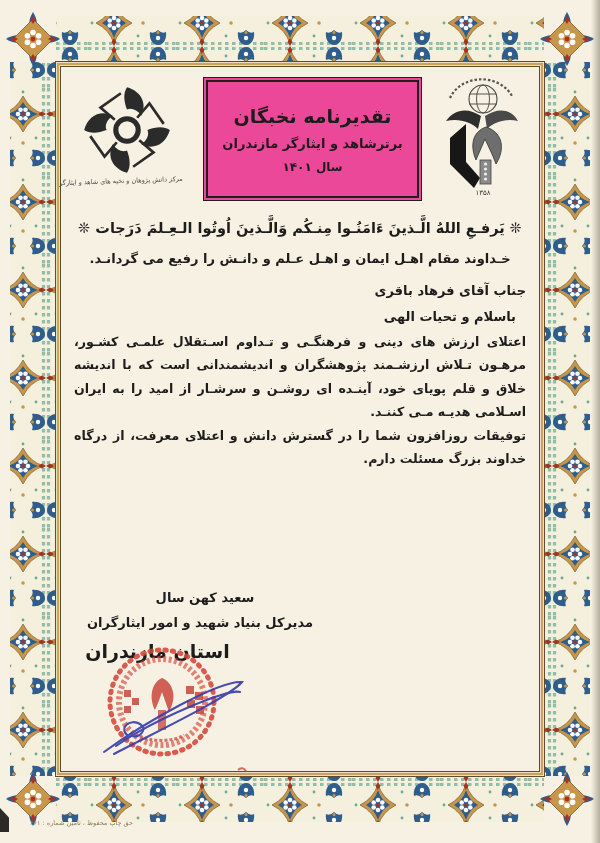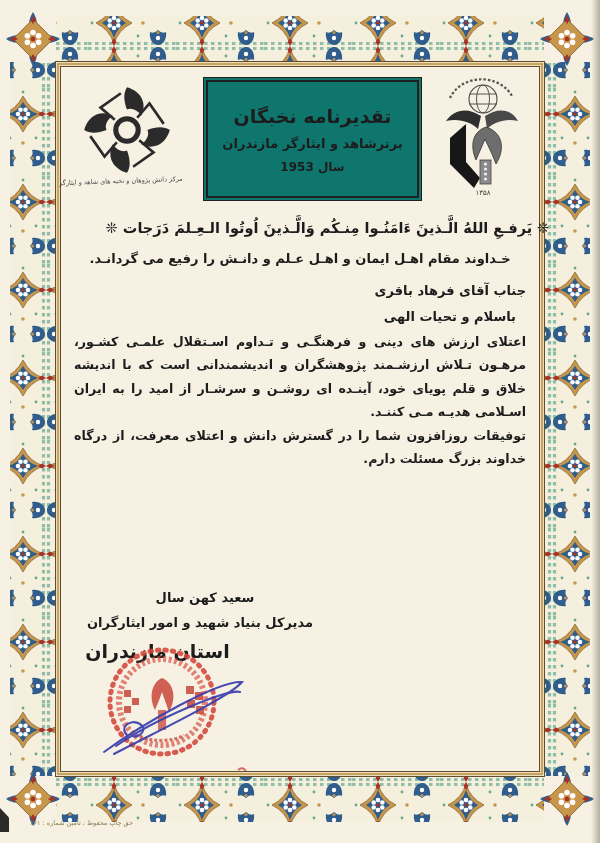--- a/index.html
+++ b/index.html
@@ -6,37 +6,37 @@
   body{
     width:600px;height:843px;position:relative;overflow:hidden;
     background:#f6f1e2;
     font-family:"DejaVu Sans",sans-serif;
     color:#1c1c1c;
   }
   .abs{position:absolute;}
   
   .title-box{
     left:203px;top:77px;width:213px;height:118px;
-    border:1.5px solid #1f1f1f;padding:2px;background:#0f766e;
+    border:1.5px solid #1f1f1f;padding:2px;background:#ec4899;
   }
   .title-box-inner{
     width:100%;height:100%;box-sizing:border-box;
     border:2.5px solid #1f1f1f;
     display:flex;flex-direction:column;align-items:center;justify-content:center;
     gap:9px;text-align:center;
   }
   .title-l1{font-size:19px;font-weight:bold;}
   .title-l2{font-size:13px;font-weight:bold;}
   .title-l3{font-size:12px;font-weight:bold;letter-spacing:1px;}
   .logo-caption{
     left:50px;top:177px;width:142px;text-align:center;
     font-size:6.5px;color:#4a4a4a;transform:rotate(-2deg);
   }
   
-  .verse{left:60px;top:220px;width:535px;text-align:center;font-size:14.5px;font-weight:bold;}
+  .verse{left:60px;top:220px;width:480px;text-align:center;font-size:14.5px;font-weight:bold;}
   .verse-tr{left:60px;top:251px;width:480px;text-align:center;font-size:13px;font-weight:bold;}
   
   .addressee{left:74px;top:283px;width:452px;font-size:13px;font-weight:bold;text-align:right;}
   .salutation{left:64px;top:309px;width:452px;font-size:13px;font-weight:bold;text-align:right;}
   .body-text{
     left:74px;top:330px;width:452px;
     font-size:12.6px;font-weight:bold;line-height:23.4px;
     text-align:justify;text-align-last:right;
   }
   .body-text p{margin:0;}
@@ -152,21 +152,21 @@
     <use href="#tri" transform="rotate(180)"></use>
     <use href="#tri" transform="rotate(270)"></use>
   </g>
 </svg>
 <div class="abs logo-caption">مرکز دانش پژوهان و نخبه های شاهد و ایثارگر</div>
 
 <div class="abs title-box">
   <div class="title-box-inner">
     <div class="title-l1">تقدیرنامه نخبگان</div>
     <div class="title-l2">برترشاهد و ایثارگر مازندران</div>
-    <div class="title-l3">سال 1953</div>
+    <div class="title-l3">سال ۱۴۰۱</div>
   </div>
 </div>
 
 <svg class="abs" style="left:438px;top:72px;" width="84" height="126" viewBox="0 0 84 126">
   <path d="M12,26 A34,30 0 0 1 74,24" fill="none" stroke="#555" stroke-width="2.2" stroke-dasharray="2.5 2"></path>
   <circle cx="45" cy="27" r="14" fill="none" stroke="#444" stroke-width="1.1"></circle>
   <ellipse cx="45" cy="27" rx="6.5" ry="14" fill="none" stroke="#444" stroke-width="0.9"></ellipse>
   <path d="M31.5,22 H58.5 M31,32 H59" stroke="#444" stroke-width="0.9"></path>
   <path d="M43,44 C30,35 16,37 8,49 C21,46 33,50 40,57 Z" fill="#2e2e2e"></path>
   <path d="M47,44 C60,35 74,37 80,49 C68,46 56,50 49,57 Z" fill="#4a4a4a"></path>

